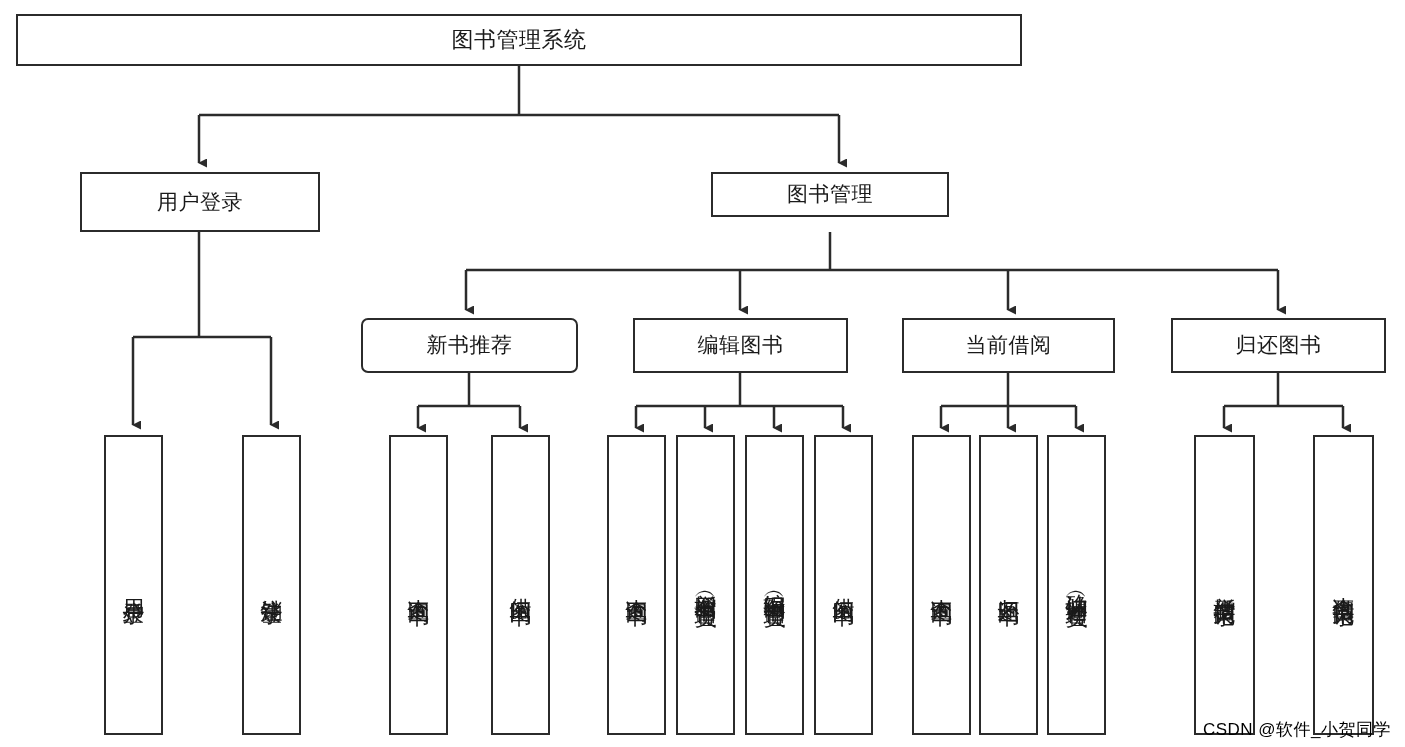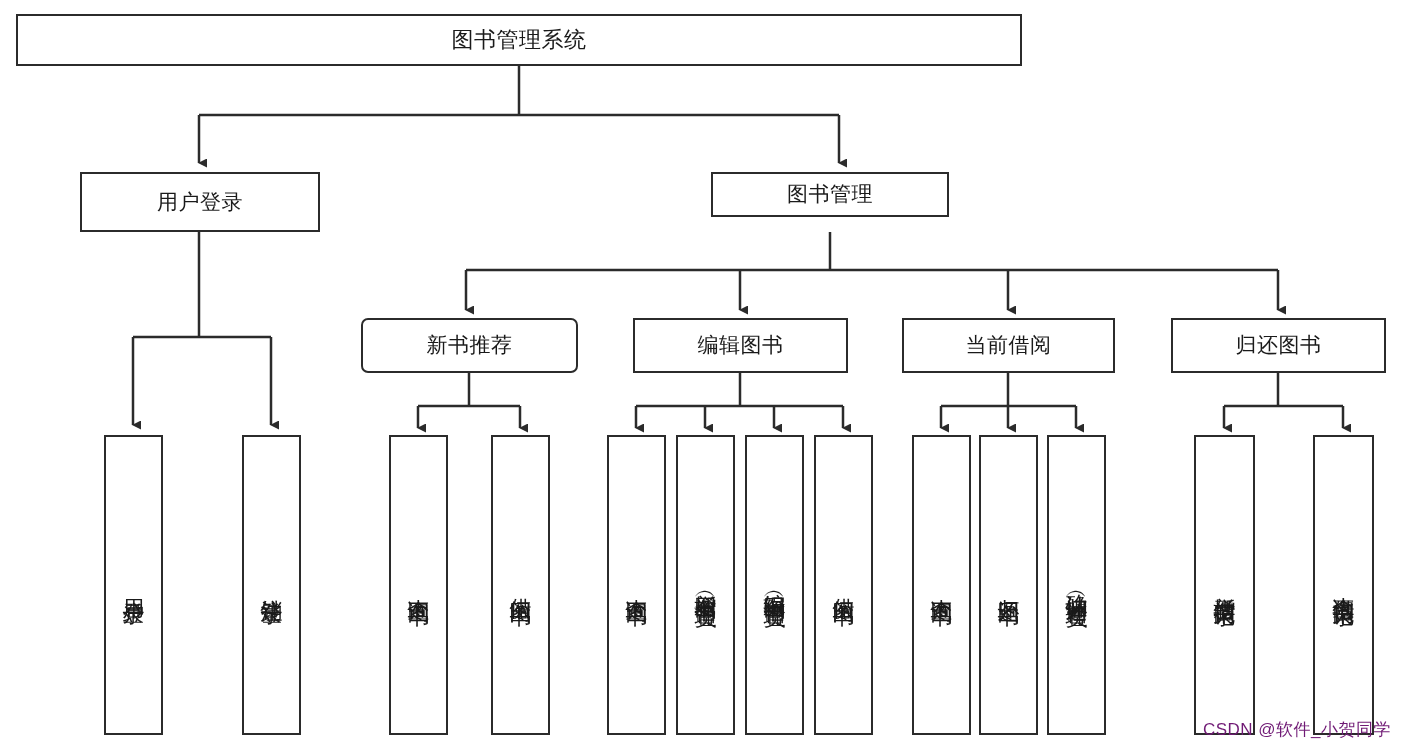--- a/index.html
+++ b/index.html
@@ -61,21 +61,21 @@
     line-height: 1.18;
     letter-spacing: 2px;
     max-height: 100%;
     white-space: normal;
   }
   #watermark {
     position: absolute;
     right: 14px;
     bottom: 6px;
     font-size: 17px;
-    color: #701a75;
+    color: #000000;
     letter-spacing: 0.5px;
     white-space: nowrap;
     user-select: none;
   }
 </style>
 </head>
 <body>
 
 <div id="diagram-root">
 

